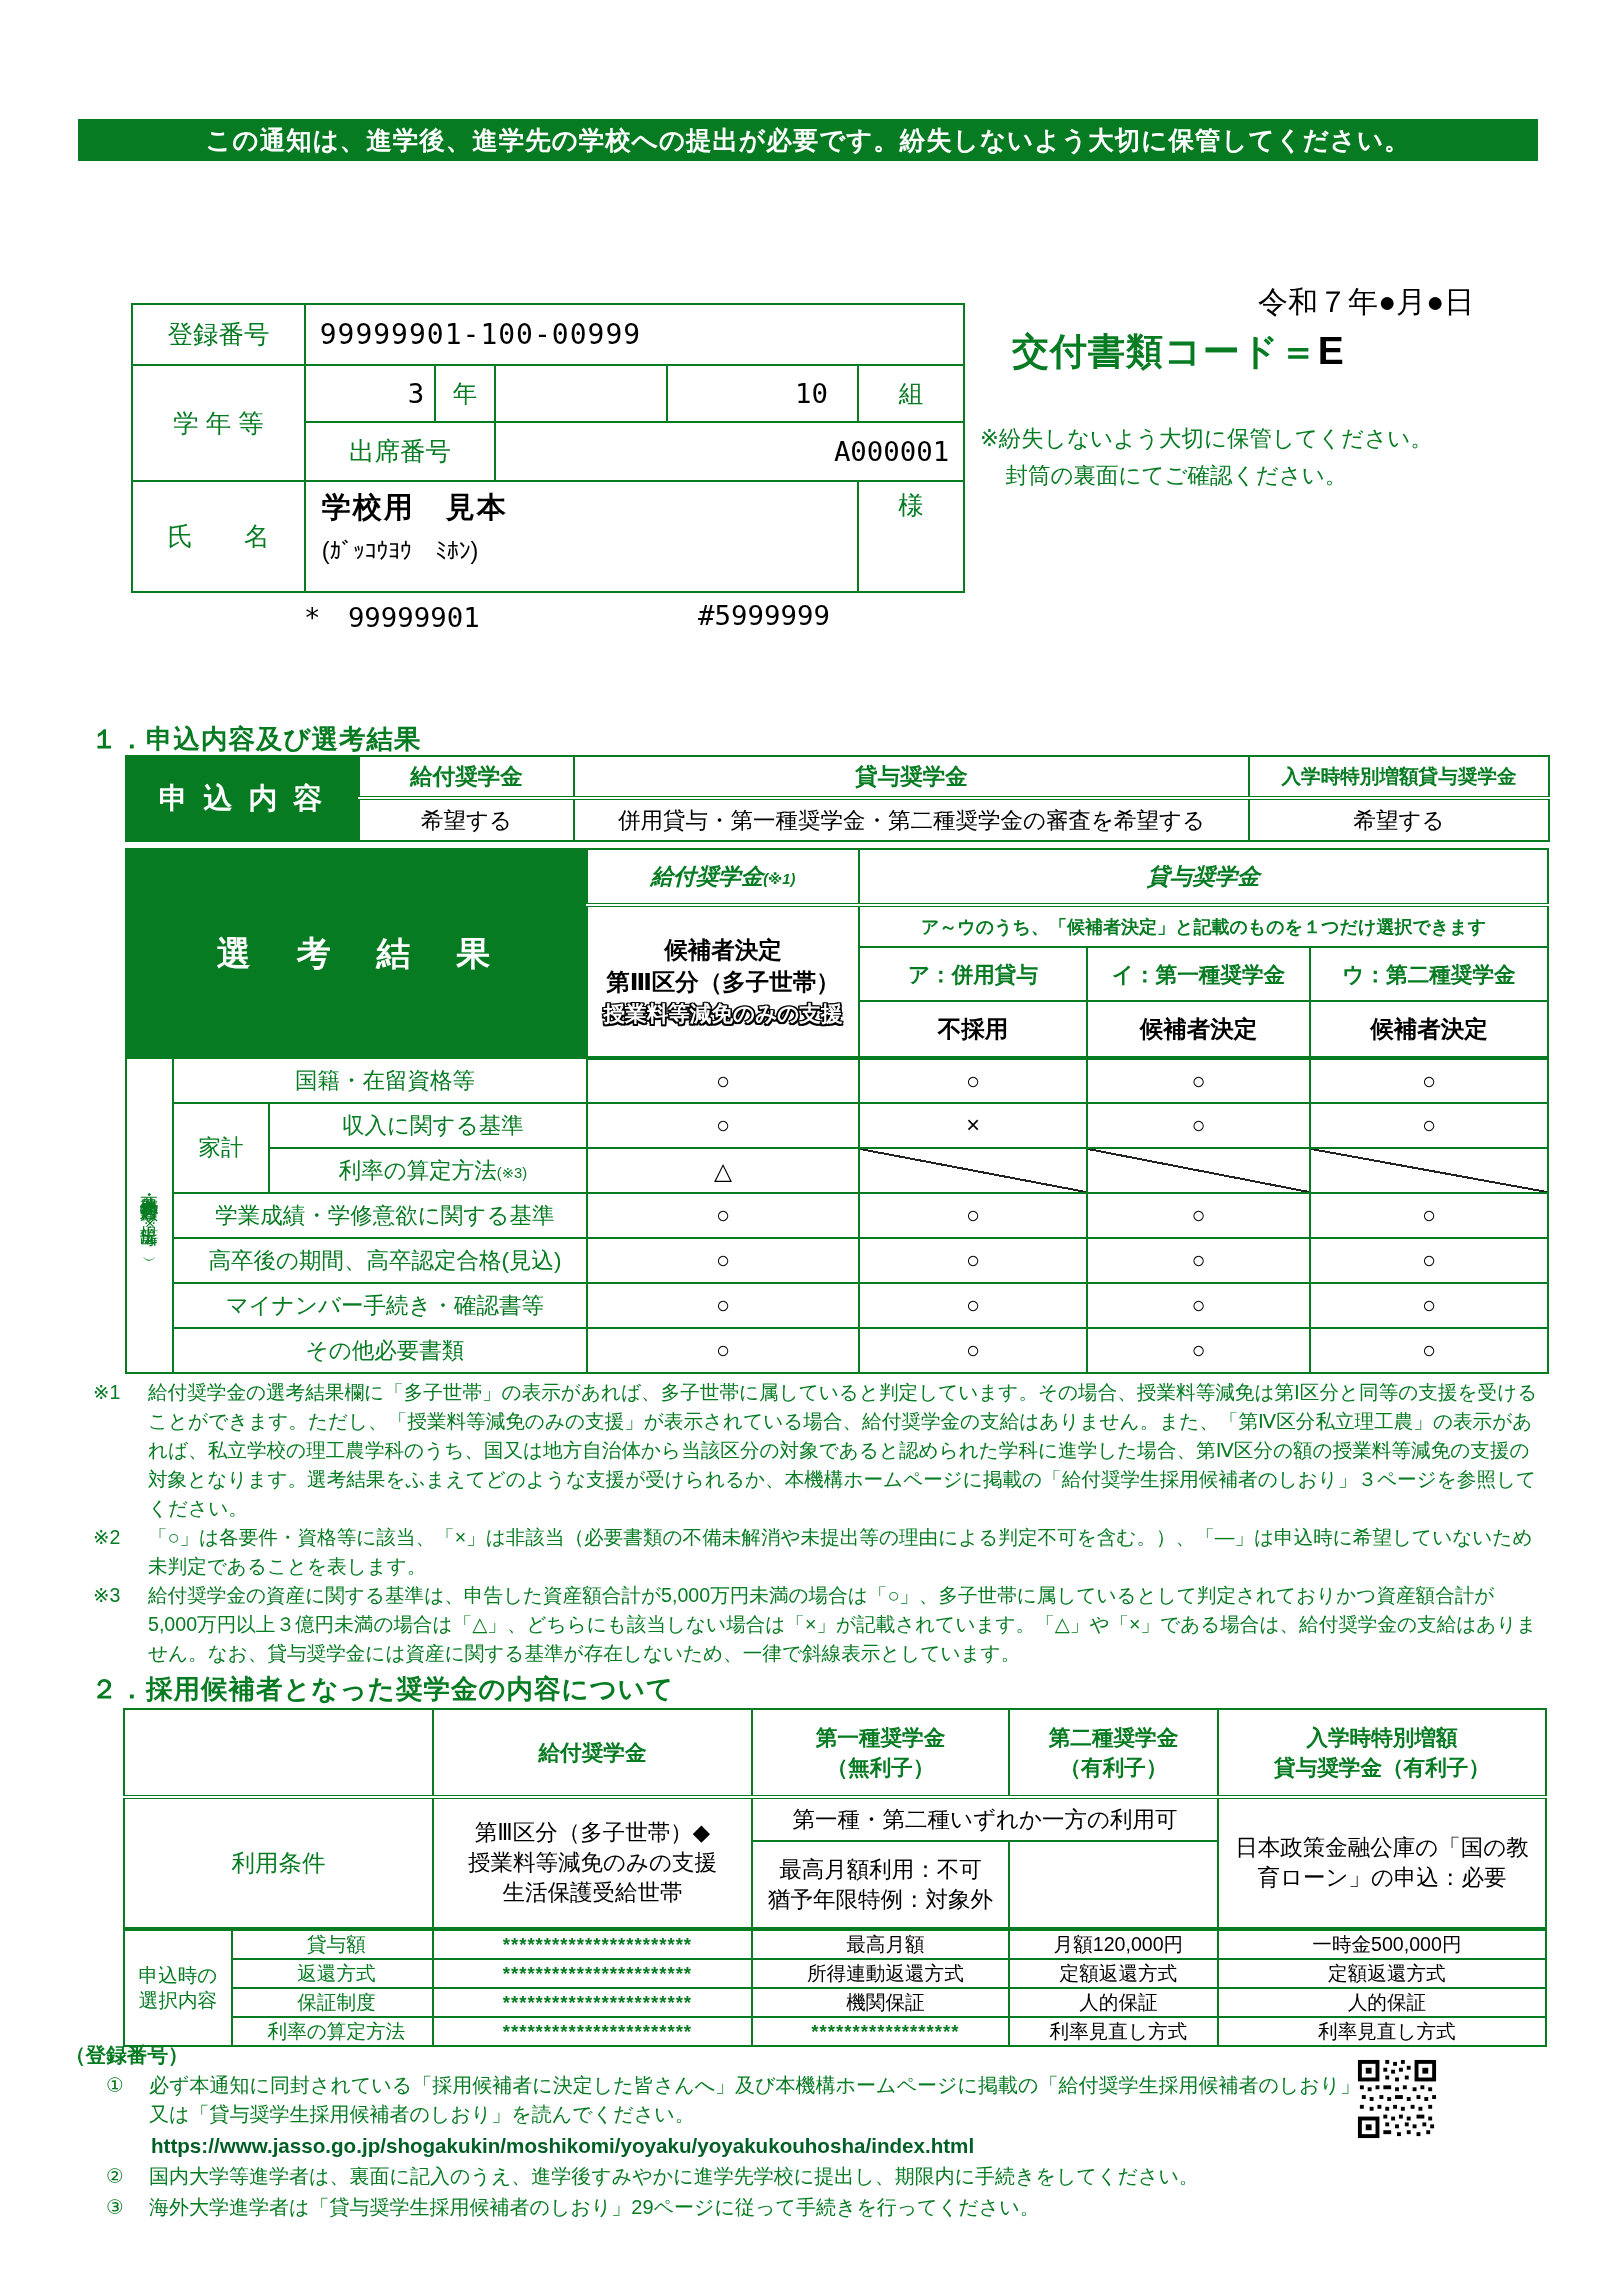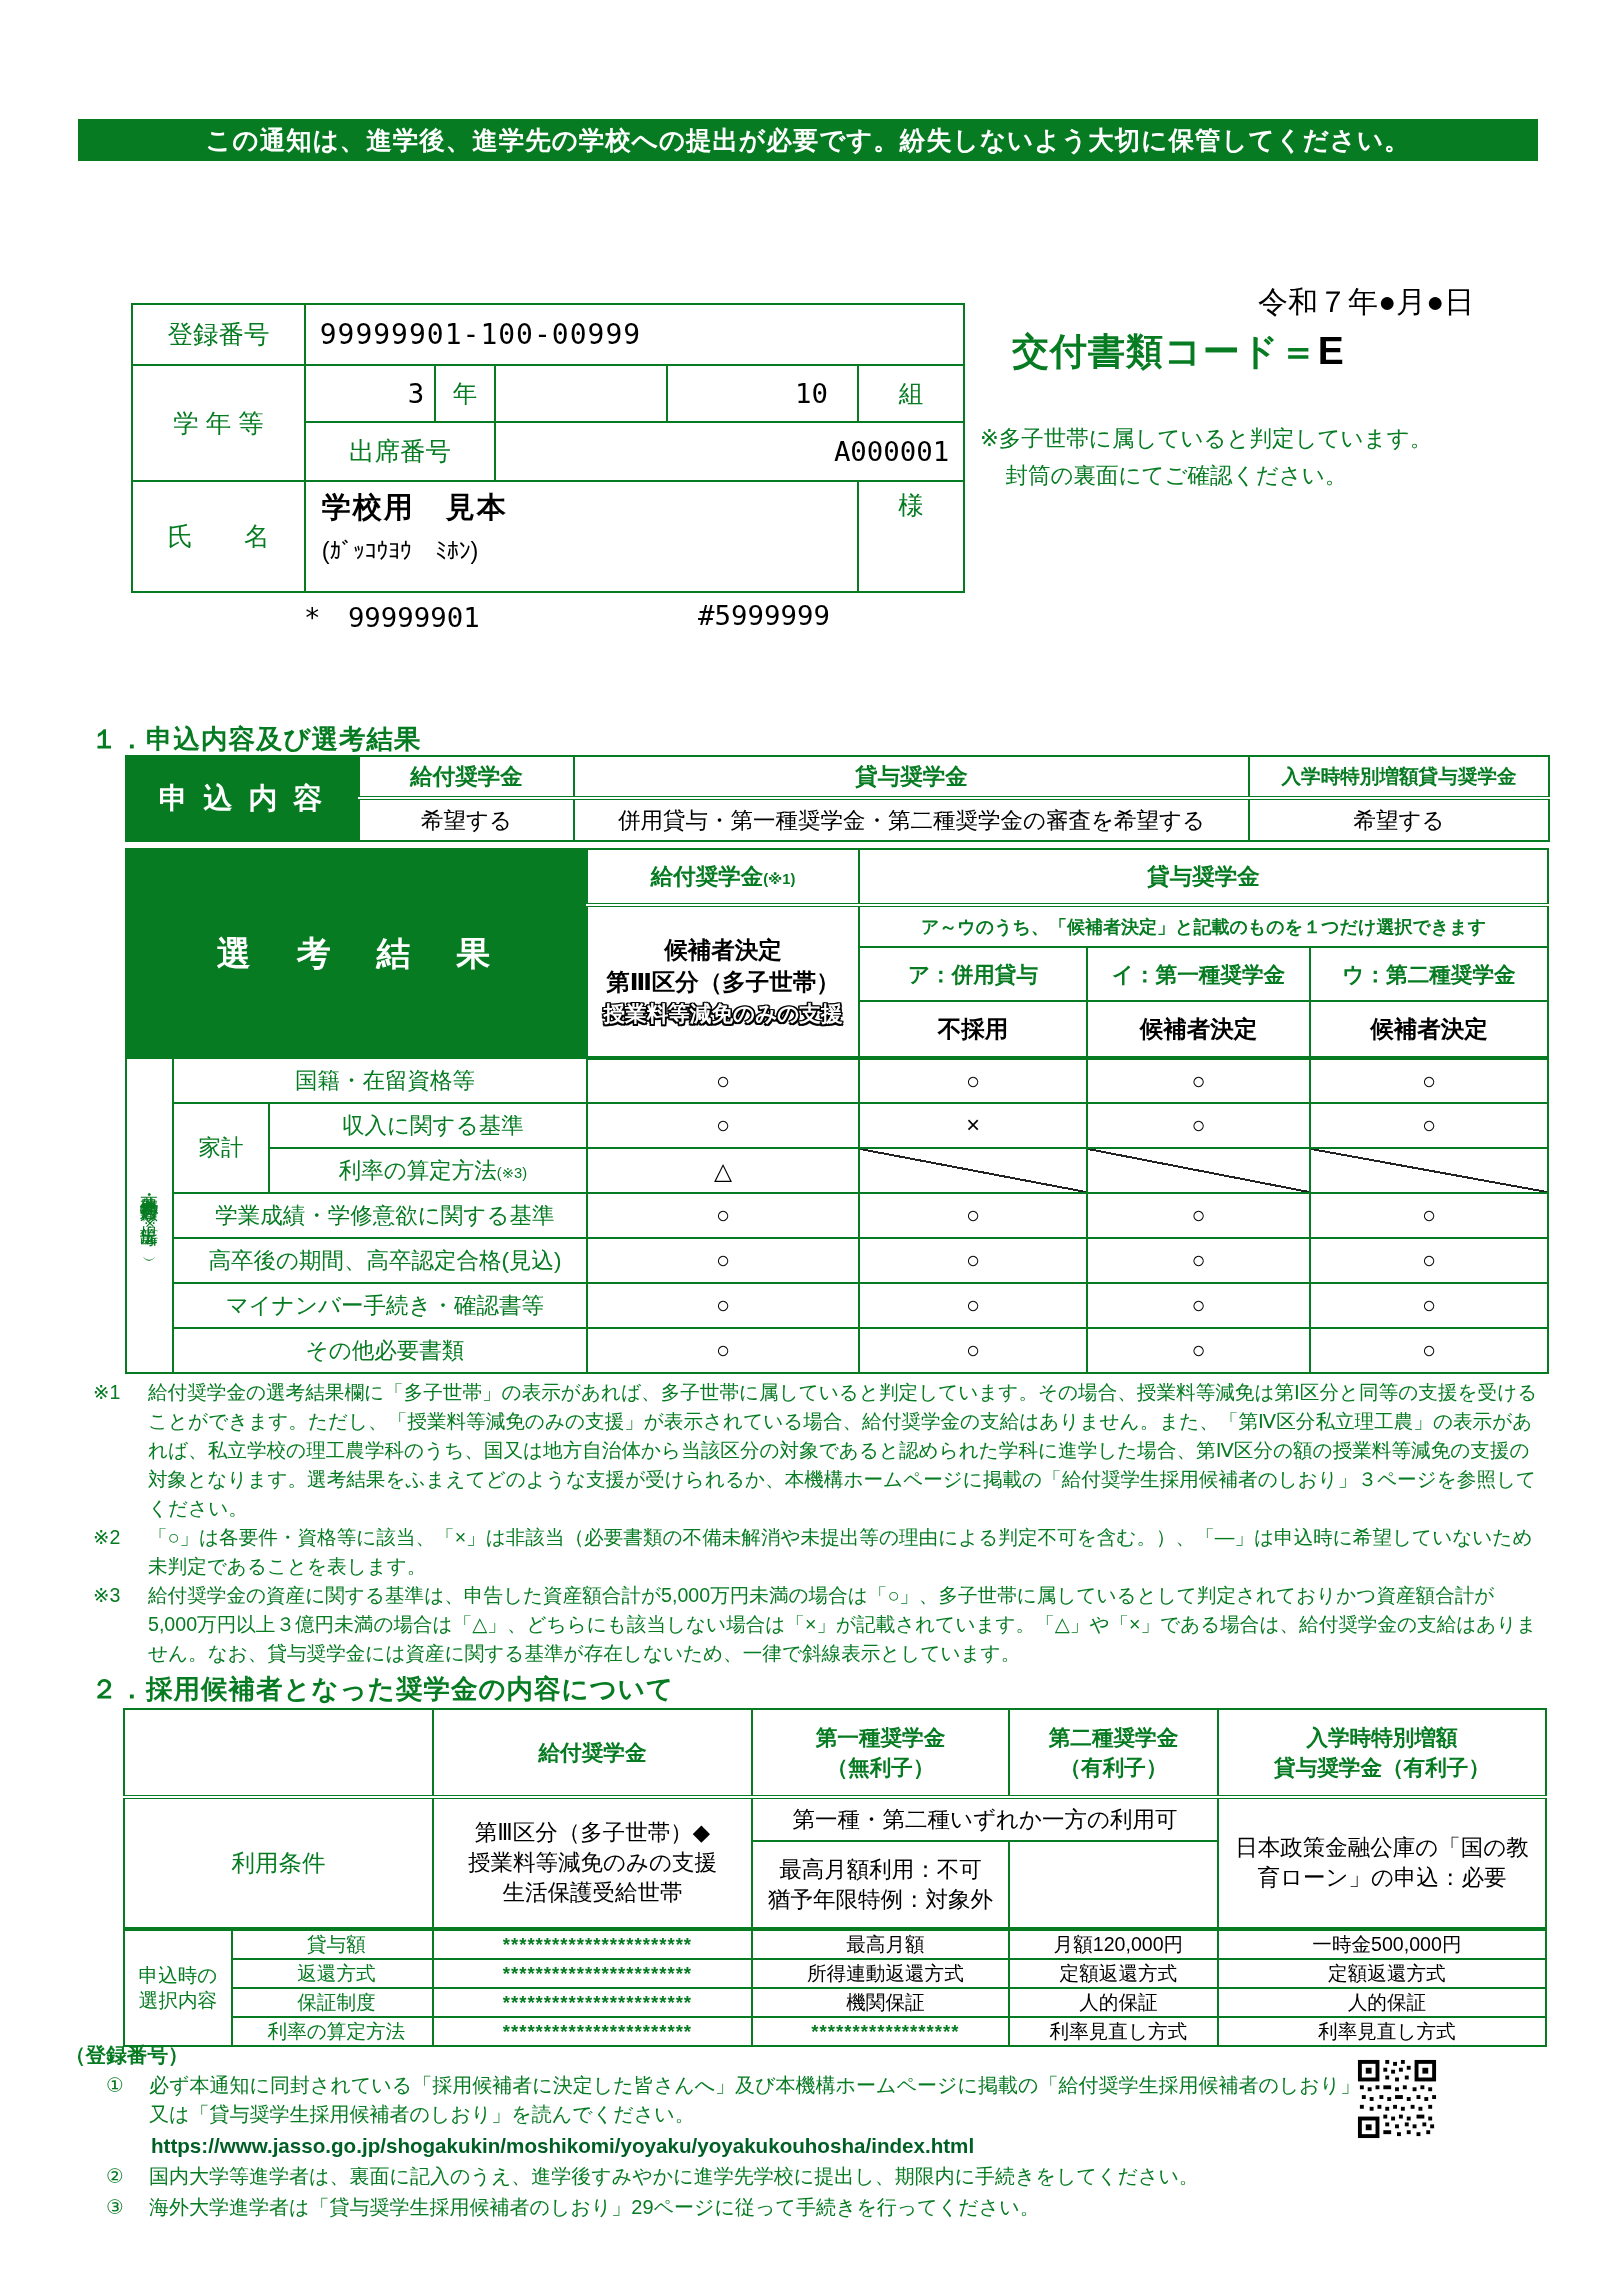--- a/index.html
+++ b/index.html
@@ -50,21 +50,21 @@
   .app-label{font-size:29px;letter-spacing:3.9px;}
   .app-head{color:var(--g);font-weight:bold;font-size:22.5px;}
   .app-head-sm{color:var(--g);font-weight:bold;font-size:19.6px;}
   .app-val{font-size:22.5px;}
   .dbl{border-bottom:4.9px double var(--g) !important;}
 
   
   .res-table{position:absolute;left:125px;top:848px;border-collapse:collapse;table-layout:fixed;border:2.9px solid var(--g);}
   .res-table td{border:2.5px solid var(--g);padding:0;text-align:center;overflow:hidden;}
   .res-label{font-size:34px;letter-spacing:5.9px;font-family:Liberation Mono, monospace;}
-  .res-head{color:var(--g);font-weight:bold;font-size:22.5px;}
+  .res-head{color:var(--g);font-weight:bold;font-size:22.5px;font-style:italic;}
   .res-head .sup{font-size:14.7px;font-weight:bold;}
   .kyufu-res{line-height:1.35;}
   .kyufu-res .b{font-weight:bold;font-size:23.5px;}
   .outline-txt{font-size:21.6px;font-weight:bold;color:#fff;
     text-shadow:-1.5px -1.5px 0 #000,1.5px -1.5px 0 #000,-1.5px 1.5px 0 #000,1.5px 1.5px 0 #000,0 -1.5px 0 #000,0 1.5px 0 #000,-1.5px 0 0 #000,1.5px 0 0 #000;}
   .taiyo-note{color:var(--g);font-weight:bold;font-size:18px;}
   .taiyo-type{color:var(--g);font-weight:bold;font-size:21.6px;}
   .taiyo-res{font-weight:bold;font-size:23.5px;}
   .thick{border-bottom:4.9px solid var(--g) !important;}
   .vert-label{writing-mode:vertical-rl;text-orientation:upright;color:var(--g);
@@ -150,21 +150,21 @@
   </tbody>
     </table>
 
   <div class="codes mono" style="left:304px">*　99999901</div>
   <div class="codes mono" style="left:698px">#5999999</div>
 
   <div class="doc-code">
     <span>交付書類コード＝</span><span class="code-e">E</span>
   </div>
   <div class="doc-note">
-    <div>※多子世帯に属していると判定しています。</div>
+    <div>※紛失しないよう大切に保管してください。</div>
     <div class="l2">封筒の裏面にてご確認ください。</div>
   </div>
 
   <div class="sec-title" style="top:721px">１．申込内容及び選考結果</div>
 
   <table class="app-table">
     <colgroup>
       <col style="width:233px">
         <col style="width:215px">
         <col style="width:675px">

